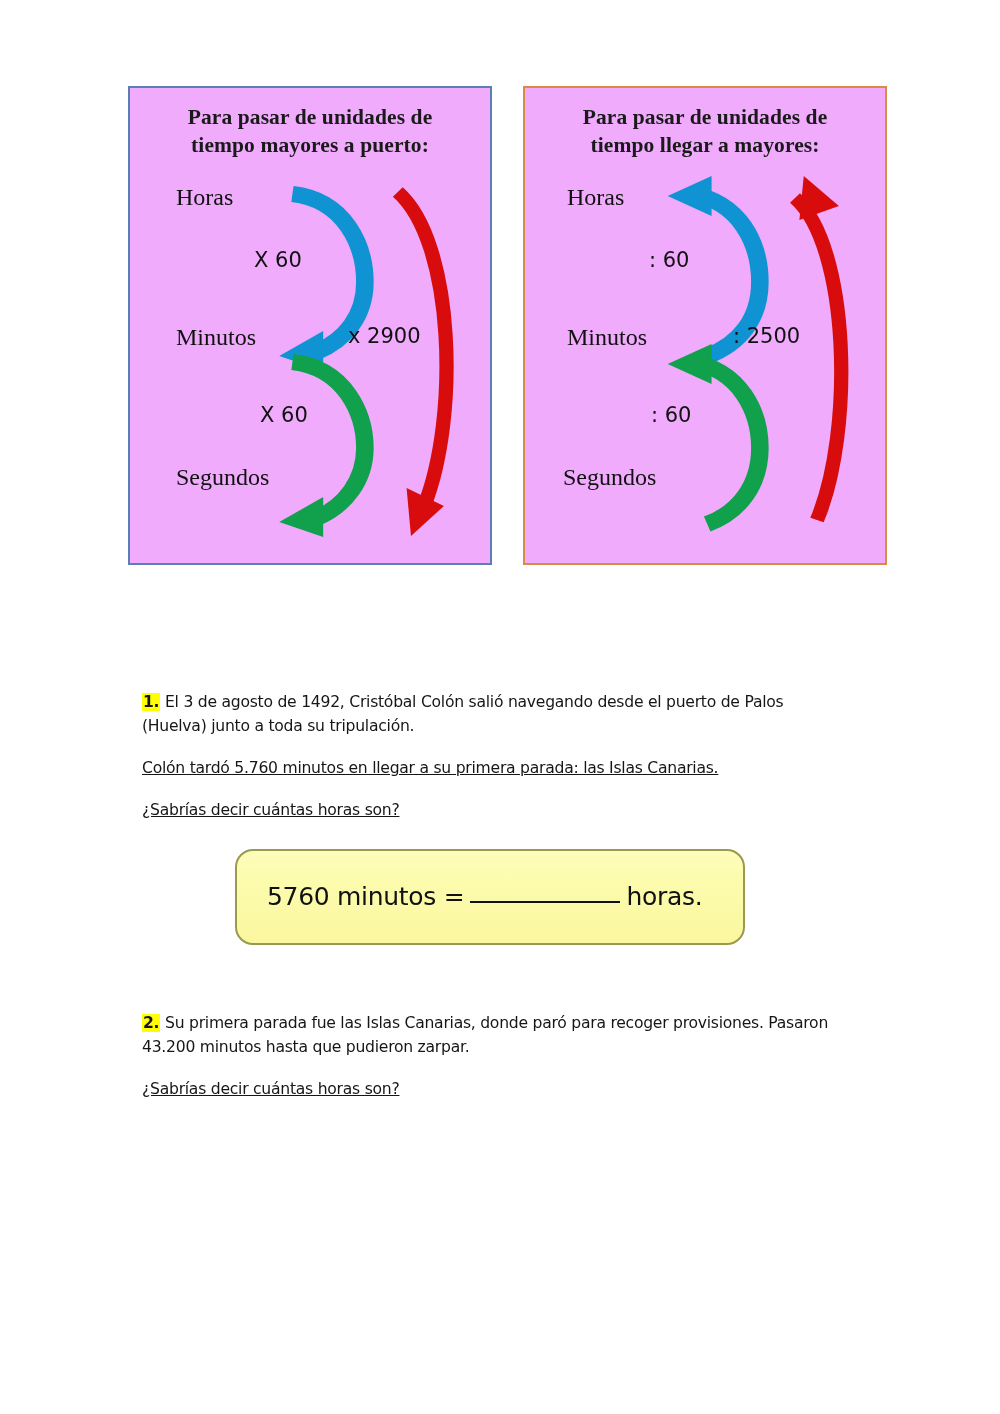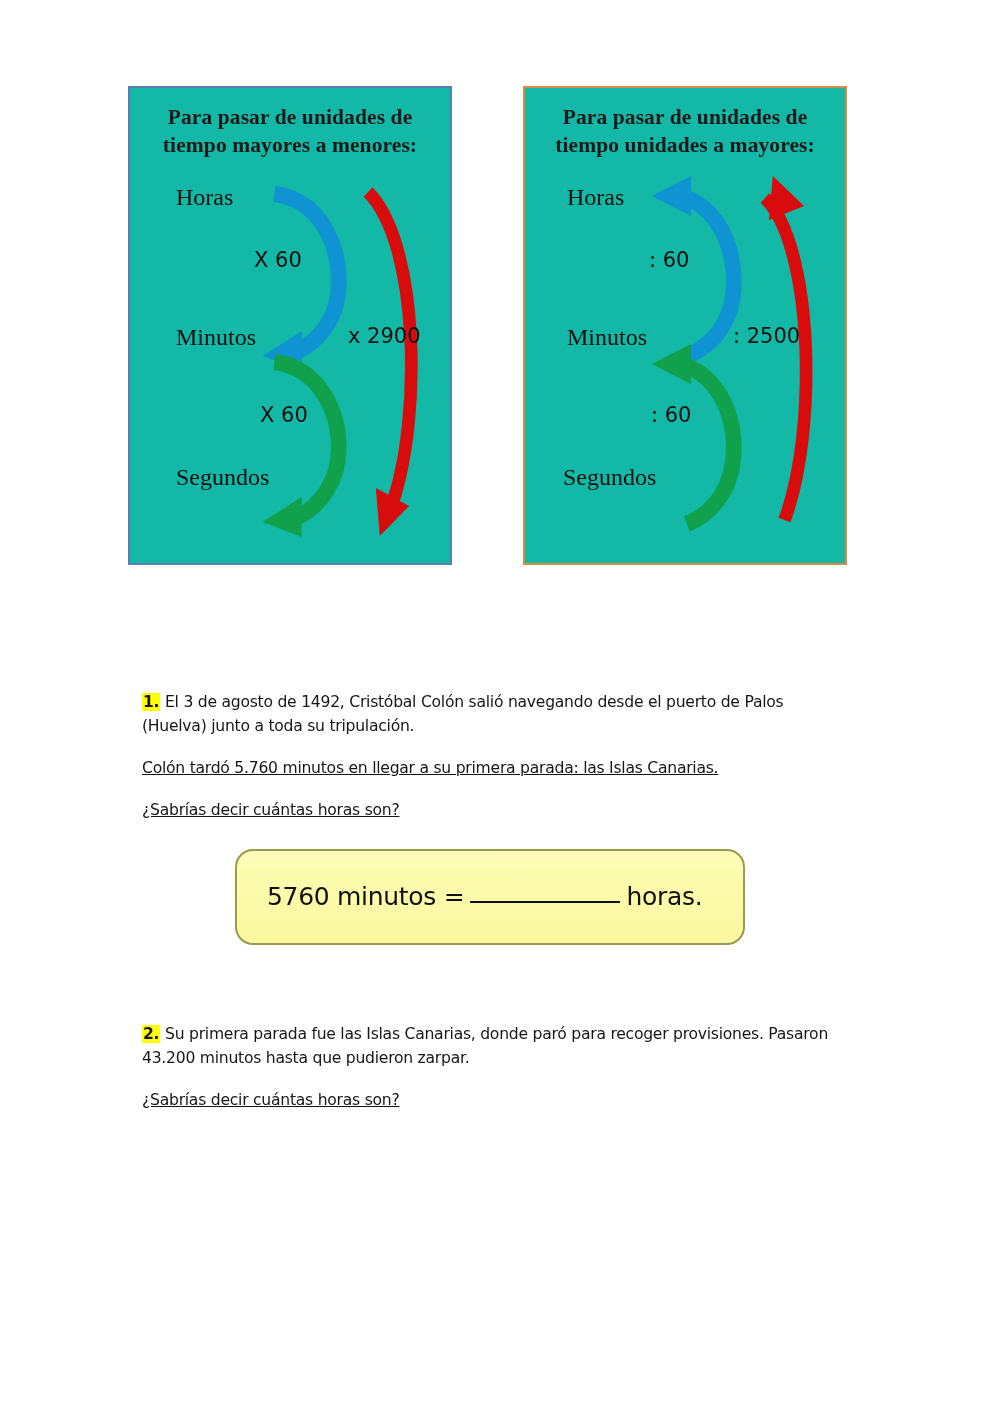--- a/index.html
+++ b/index.html
@@ -17,23 +17,23 @@
   .diagram-row {
     position: absolute;
     left: 0;
     top: 86px;
     width: 1000px;
     height: 482px;
   }
   .diagram-box {
     position: absolute;
     top: 0;
-    width: 324px;
+    width: 364px;
     height: 479px;
-    background: #14b8a6;
+    background: #f0abfc;
   }
   .diagram-box.left  { left: 128px; border: 2px solid #5b7fb4; }
   .diagram-box.right { left: 523px; border: 2px solid #d98b46; }
 
   .diagram-title {
     margin: 0;
     padding: 16px 18px 0 18px;
     font-family: "Liberation Serif", serif;
     font-weight: bold;
     font-size: 21.5px;
@@ -110,21 +110,21 @@
   }
   .ex-text.q { padding-top: 18px; text-decoration: underline; }
   .num-badge {
     background: #ffff00;
     font-weight: bold;
     padding: 0 1px;
   }
 
   .answer-box {
     position: relative;
-    margin: 26px auto 11px auto;
+    margin: 26px auto 0 auto;
     width: 510px;
     height: 96px;
     border: 2px solid #9a9a4e;
     border-radius: 18px;
     background: linear-gradient(180deg, #fdfdbc 0%, #fcfcae 28%, #fbf7a0 100%);
     display: flex;
     align-items: center;
   }
   .answer-text {
     padding-left: 30px;
@@ -145,21 +145,21 @@
   .spacer-2 { height: 66px; }
 </style>
 </head>
 <body>
 
 <div class="diagram-row">
 
   <div class="diagram-box left">
     <div class="diagram-title">
       <span>Para pasar de unidades de</span><br>
-      <span>tiempo mayores a menores:</span>
+      <span>tiempo mayores a puerto:</span>
     </div>
 
     <div class="stage L">
       <svg viewBox="0 0 328 390" preserveAspectRatio="none">
 
         <g>
           <path d="M 148 18 C 196 24 214 70 214 106 C 214 140 196 164 170 176" stroke="#0f93d2" stroke-width="16" fill="none" stroke-linecap="butt"></path>
           <polygon points="176,155 176,195 136,180" fill="#0f93d2"></polygon>
         </g>
 
@@ -179,21 +179,21 @@
       <span class="unit-label lbl-segundos">Segundos</span>
       <span class="op-label op-top">X 60</span>
       <span class="op-label op-bottom">X 60</span>
       <span class="op-label op-side">x 2900</span>
     </div>
   </div>
 
   <div class="diagram-box right">
     <div class="diagram-title">
       <span>Para pasar de unidades de</span><br>
-      <span>tiempo unidades a mayores:</span>
+      <span>tiempo llegar a mayores:</span>
     </div>
 
     <div class="stage R">
       <svg viewBox="0 0 328 390" preserveAspectRatio="none">
 
         <g>
           <path d="M 166 180 C 196 168 214 142 214 106 C 214 68 196 26 152 18" stroke="#0f93d2" stroke-width="16" fill="none" stroke-linecap="butt"></path>
           <polygon points="170,0 170,40 130,20" fill="#0f93d2"></polygon>
         </g>
 

